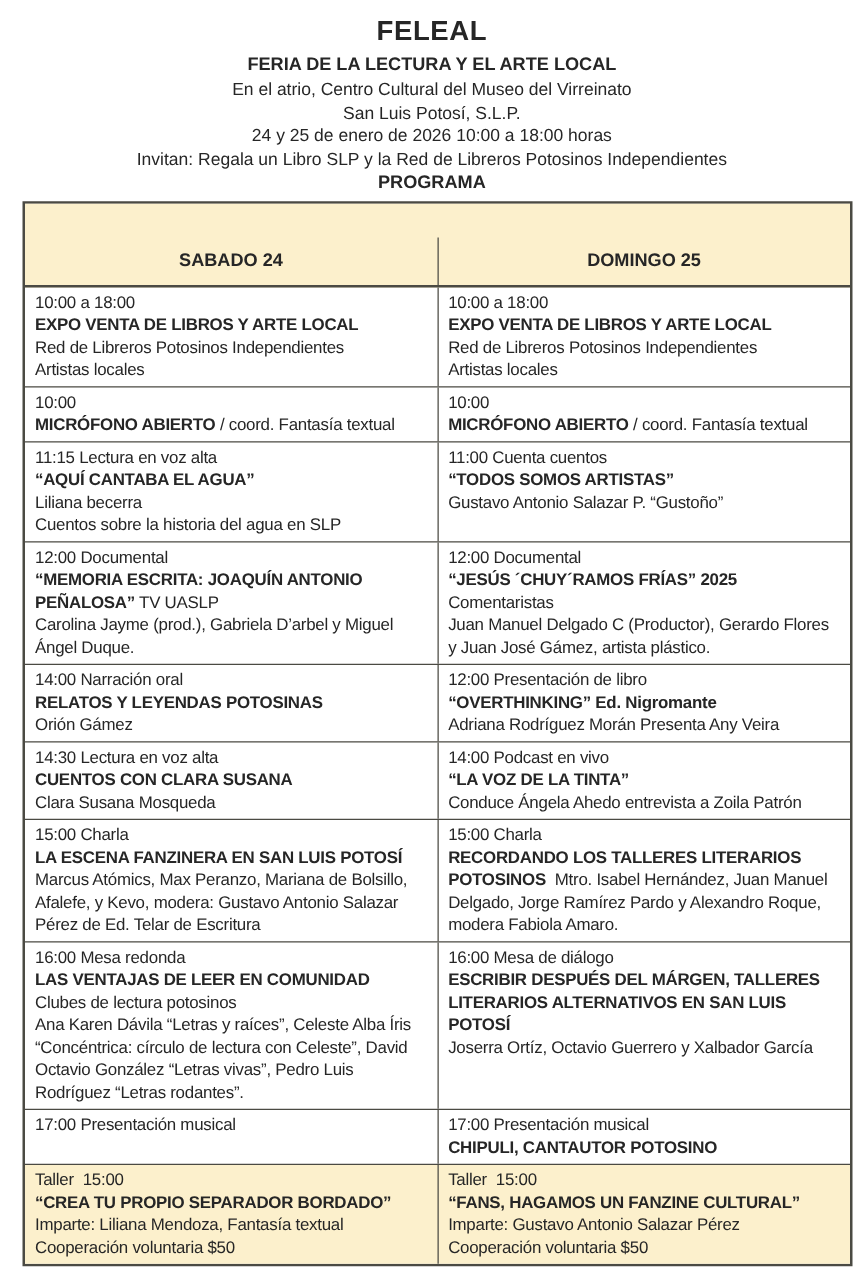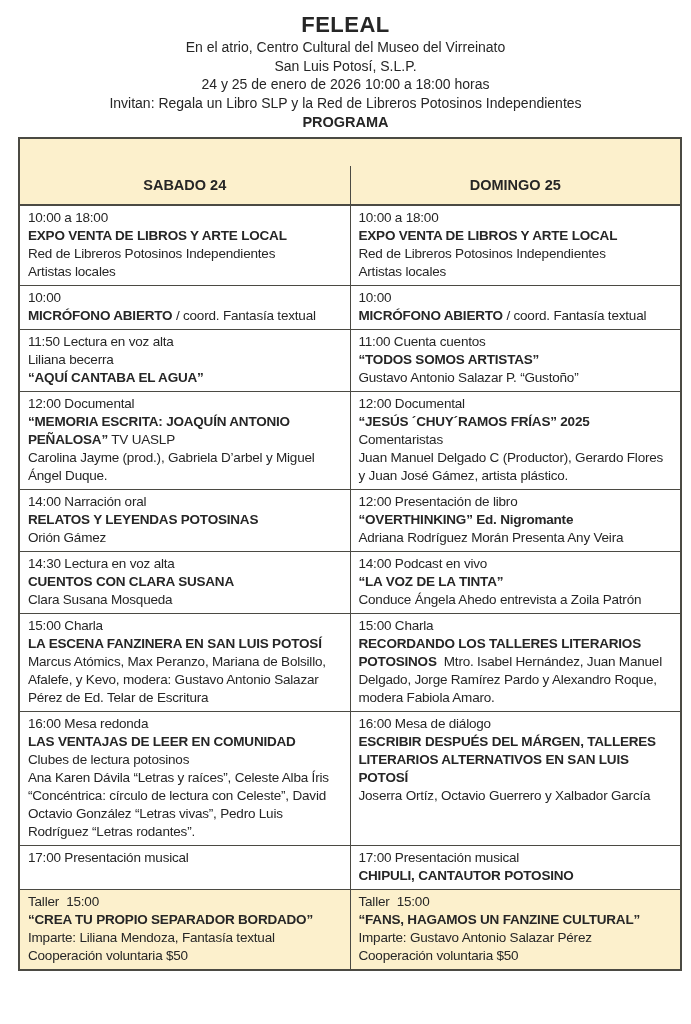--- a/index.html
+++ b/index.html
@@ -75,20 +75,21 @@
   .b { font-weight: bold; }
   .small { font-size: 11.5px; }
 </style>
 </head>
 <body>
 
 <div class="page">
 
   <div class="header">
     <div class="title">FELEAL</div>
+    <div class="subtitle">FERIA DE LA LECTURA Y EL ARTE LOCAL</div>
     <div>
         <div class="hline">En el atrio, Centro Cultural del Museo del Virreinato</div>
         <div class="hline">San Luis Potosí, S.L.P.</div>
         <div class="hline">24 y 25 de enero de 2026 10:00 a 18:00 horas</div>
         <div class="hline">Invitan: Regala un Libro SLP y la Red de Libreros Potosinos Independientes</div>
       </div>
     <div class="program-label">PROGRAMA</div>
   </div>
 
   <div class="ptable">
@@ -116,23 +117,24 @@
             <div class="line"><span>10:00</span></div>
             <div class="line"><span class="b">MICRÓFONO ABIERTO</span><span> / coord. Fantasía textual</span></div>
           </div>
           <div class="cell">
             <div class="line"><span>10:00</span></div>
             <div class="line"><span class="b">MICRÓFONO ABIERTO</span><span> / coord. Fantasía textual</span></div>
           </div>
         </div>
         <div class="prow">
           <div class="cell">
-            <div class="line"><span>11:50 Lectura en voz alta</span></div>
+            <div class="line"><span>11:15 Lectura en voz alta</span></div>
+            <div class="line"><span class="b">“AQUÍ CANTABA EL AGUA”</span></div>
             <div class="line"><span>Liliana becerra</span></div>
-            <div class="line"><span class="b">“AQUÍ CANTABA EL AGUA”</span></div>
+            <div class="line"><span>Cuentos sobre la historia del agua en SLP</span></div>
           </div>
           <div class="cell">
             <div class="line"><span>11:00 Cuenta cuentos</span></div>
             <div class="line"><span class="b">“TODOS SOMOS ARTISTAS”</span></div>
             <div class="line"><span>Gustavo Antonio Salazar P. “Gustoño”</span></div>
           </div>
         </div>
         <div class="prow">
           <div class="cell">
             <div class="line"><span>12:00 Documental</span></div>

